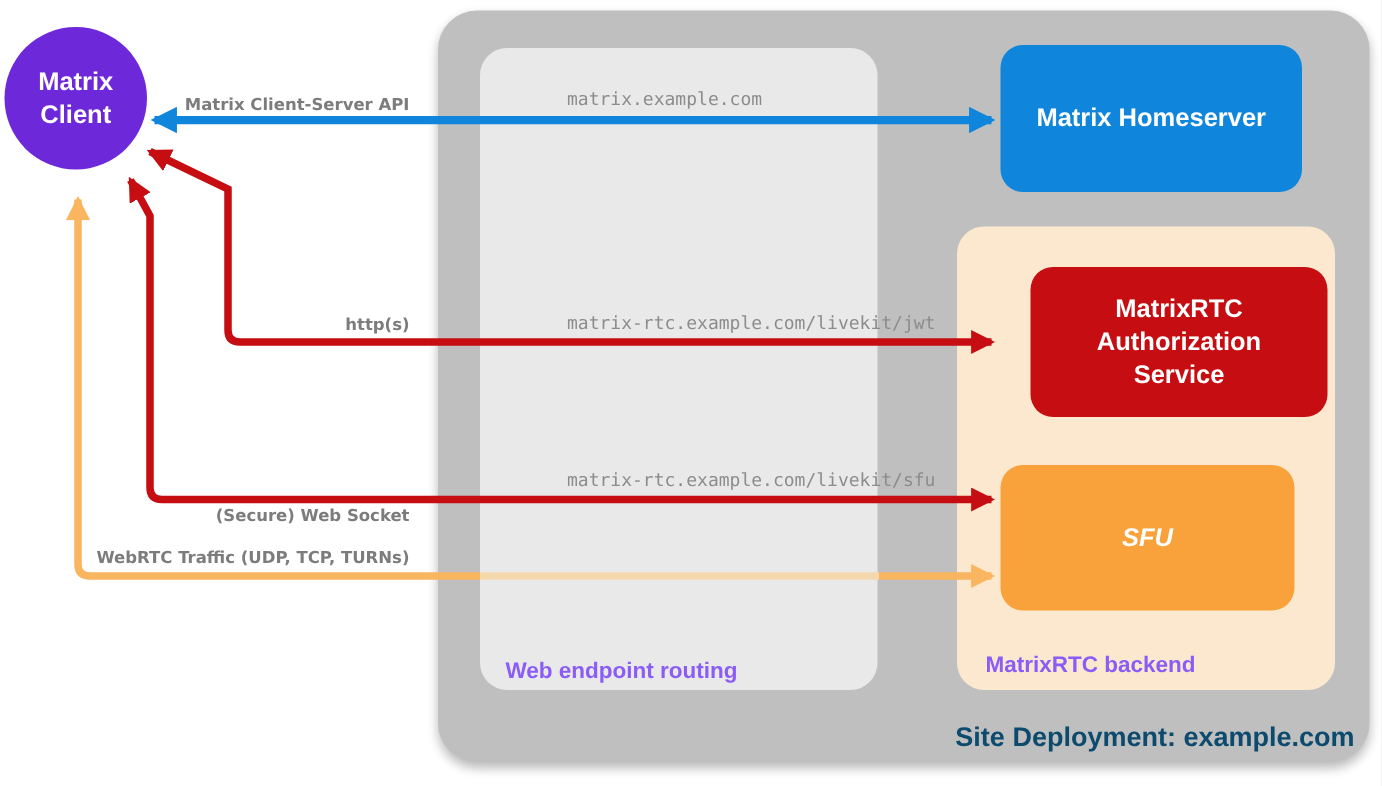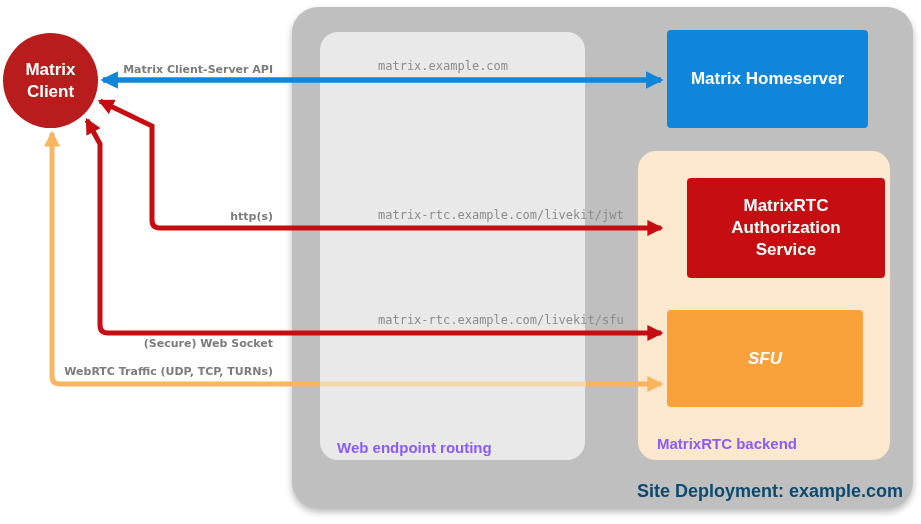--- a/index.html
+++ b/index.html
@@ -19,29 +19,29 @@
     background:#E9E9E9;border-radius:18px;
   }
   .backend-box{
     left:638px;top:151px;width:252px;height:309px;
     background:#FCE8CF;border-radius:18px;
   }
   
   .node{
     display:flex;align-items:center;justify-content:center;text-align:center;
     color:#ffffff;font-weight:bold;font-size:17px;line-height:22px;
-    border-radius:4px;
+    border-radius:15px;
   }
   .node-homeserver{left:667px;top:30px;width:201px;height:98px;background:#0F86DC;}
   .node-auth{left:667px;top:178px;width:198px;height:100px;background:#C60D12;margin-left:20px;}
   .node-auth span{display:inline-block;width:170px;}
   .node-sfu{left:667px;top:310px;width:196px;height:97px;background:#F9A23B;font-style:italic;}
   .client-circle{
-    left:3px;top:33px;width:95px;height:95px;border-radius:50%;
-    background:#b91c1c;display:flex;align-items:center;justify-content:center;
+    left:3px;top:18px;width:95px;height:95px;border-radius:50%;
+    background:#6d28d9;display:flex;align-items:center;justify-content:center;
     text-align:center;color:#fff;font-weight:bold;font-size:17px;line-height:22px;
   }
   .client-circle span{display:inline-block;width:70px;}
   
   .section-label{
     font-weight:bold;font-size:15px;color:#8b5cf6;white-space:nowrap;
   }
   .caption{
     right:10px;bottom:6px;color:#0c4a6e;font-weight:bold;font-size:18px;white-space:nowrap;
   }

